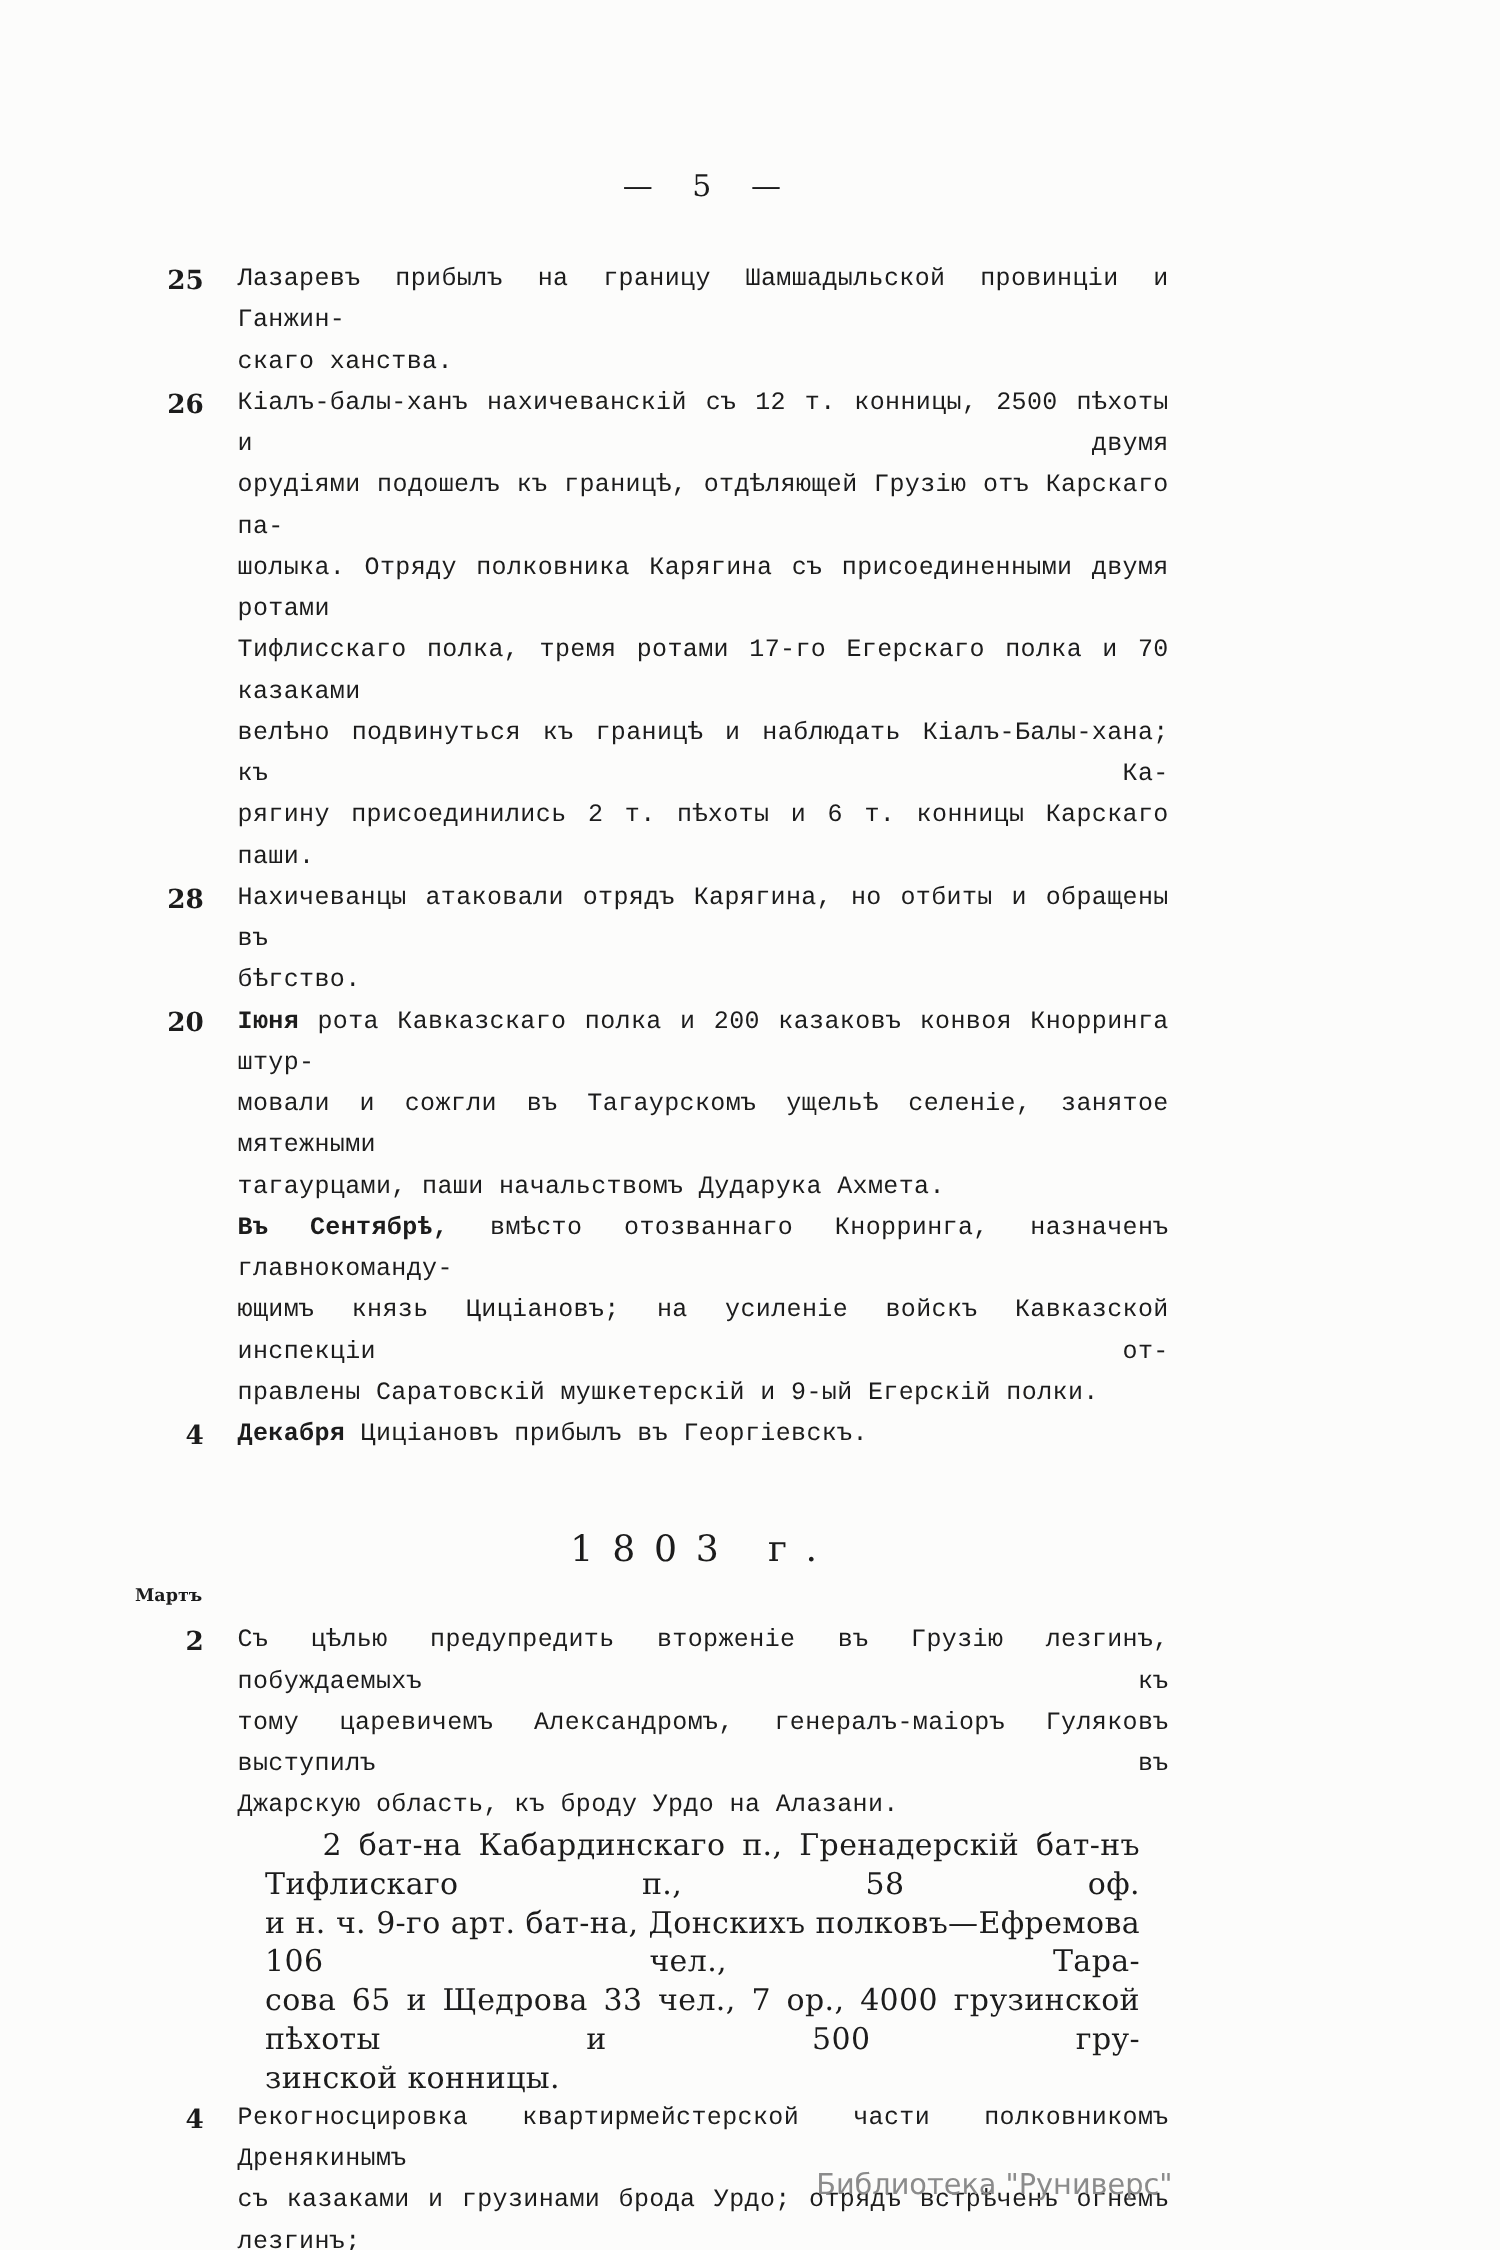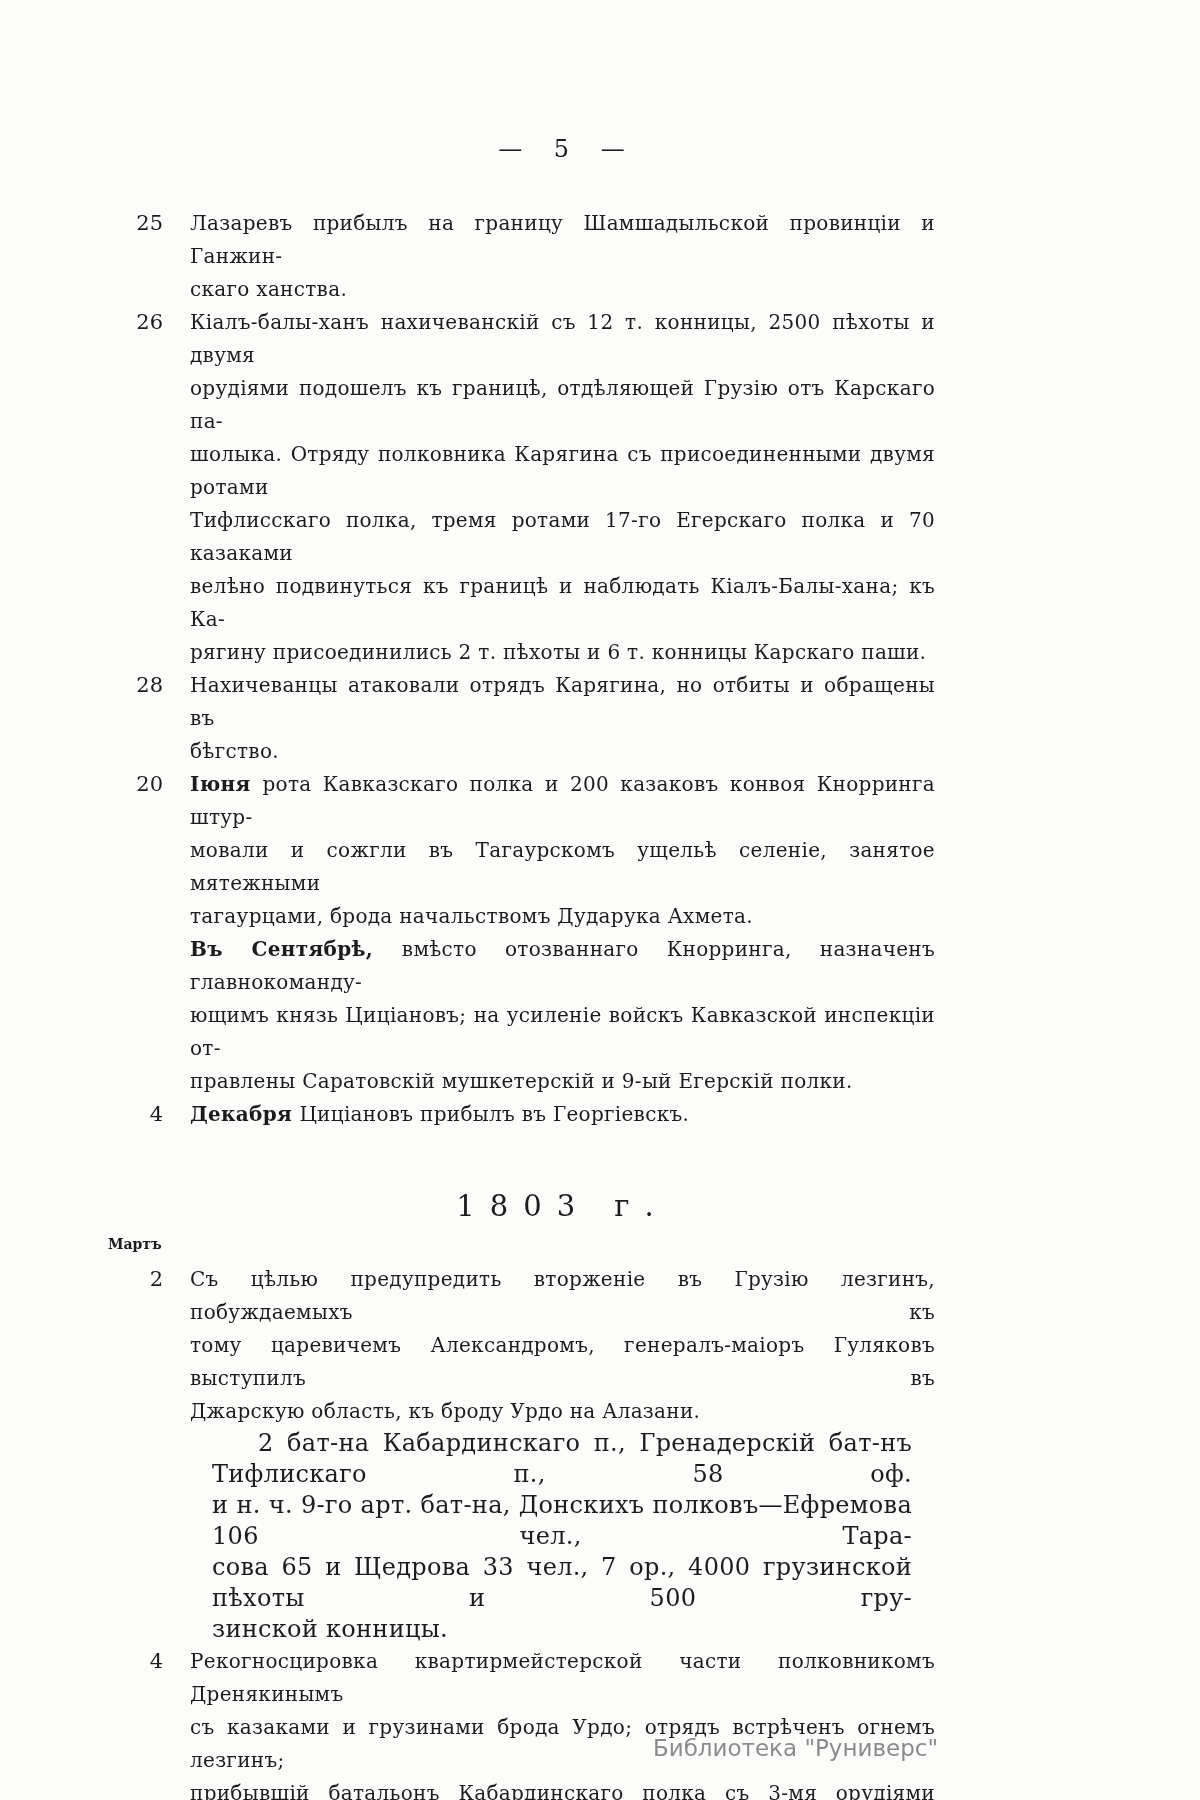--- a/index.html
+++ b/index.html
@@ -29,32 +29,32 @@
     height: 32px;
     margin-bottom: 40px;
   }
   .entry { display: flex; align-items: flex-start; }
   .day {
     width: 102px;
     padding-right: 27px;
     box-sizing: border-box;
     text-align: right;
     font-size: 21px;
-    font-weight: normal;
+    font-weight: bold;
     line-height: 33px;
     flex: 0 0 auto;
   }
   .body {
     width: 745px;
     flex: 0 0 auto;
     font-size: 20px;
     line-height: 33px;
     letter-spacing: 0.3px;
   }
-  .line { text-align: justify; text-align-last: justify; }
+  .line { text-align: justify; text-align-last: justify; font-family: Liberation Mono, monospace; }
   .line.last { text-align-last: left; }
   .lead { font-weight: bold; }
   .note {
     margin-left: 22px;
     width: 700px;
     font-size: 24px;
     line-height: 31px;
   }
   .nline { text-align: justify; text-align-last: justify; }
   .nline.last { text-align-last: left; }
@@ -116,21 +116,21 @@
           <div class="body">
             <div class="line">Нахичеванцы атаковали отрядъ Карягина, но отбиты и обращены въ</div>
             <div class="line last">бѣгство.</div>
           </div>
         </div>
         <div class="entry">
           <div class="day">20</div>
           <div class="body">
             <div class="line"><b class="lead">Іюня </b>рота Кавказскаго полка и 200 казаковъ конвоя Кнорринга штур-</div>
             <div class="line">мовали и сожгли въ Тагаурскомъ ущельѣ селеніе, занятое мятежными</div>
-            <div class="line last">тагаурцами, брода начальствомъ Дударука Ахмета.</div>
+            <div class="line last">тагаурцами, паши начальствомъ Дударука Ахмета.</div>
           </div>
         </div>
         <div class="entry">
           <div class="day"></div>
           <div class="body">
             <div class="line"><b class="lead">Въ Сентябрѣ, </b>вмѣсто отозваннаго Кнорринга, назначенъ главнокоманду-</div>
             <div class="line">ющимъ князь Циціановъ; на усиленіе войскъ Кавказской инспекціи от-</div>
             <div class="line last">правлены Саратовскій мушкетерскій и 9-ый Егерскій полки.</div>
           </div>
         </div>

